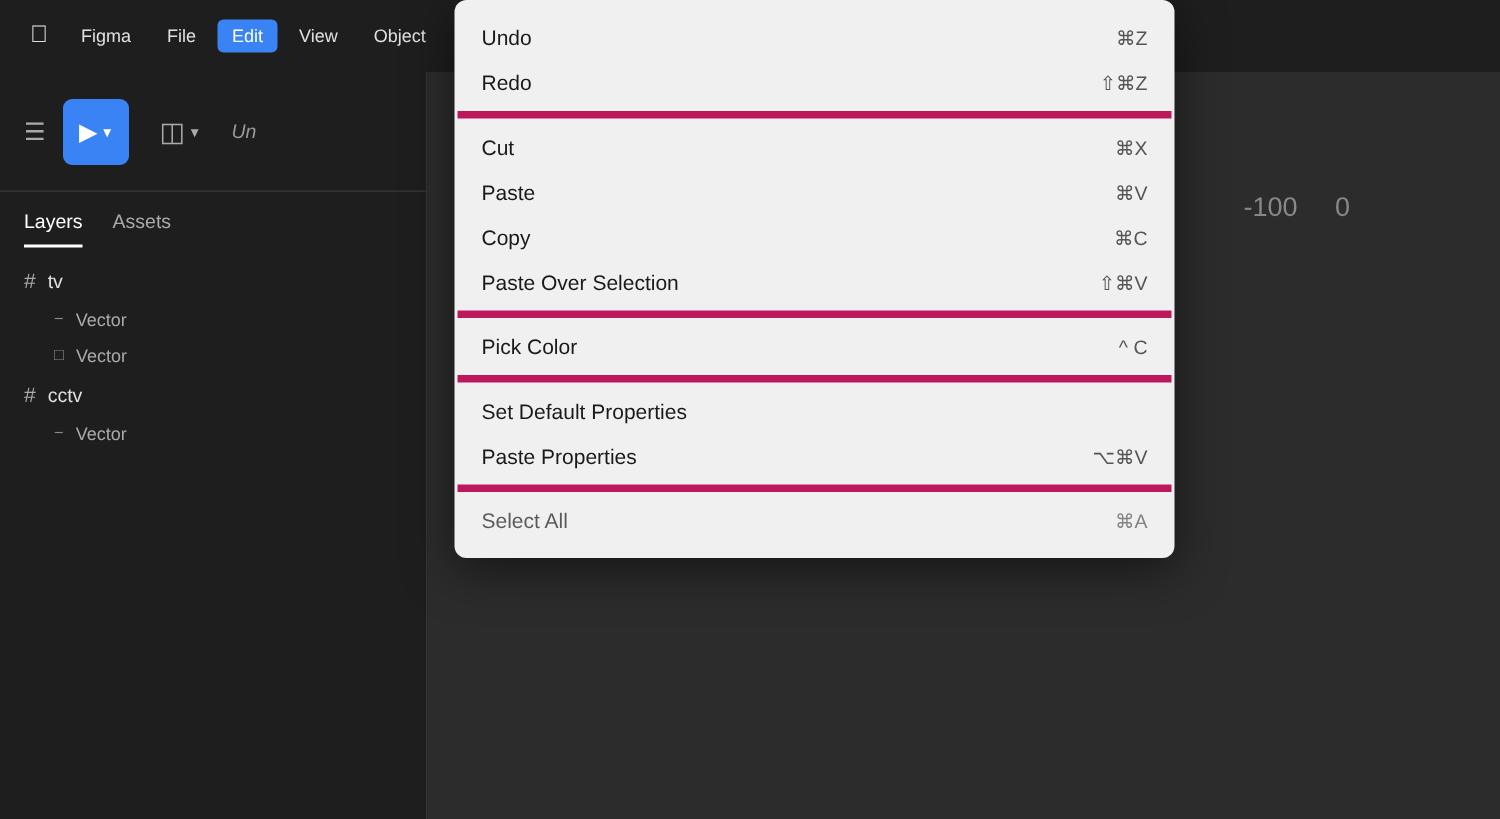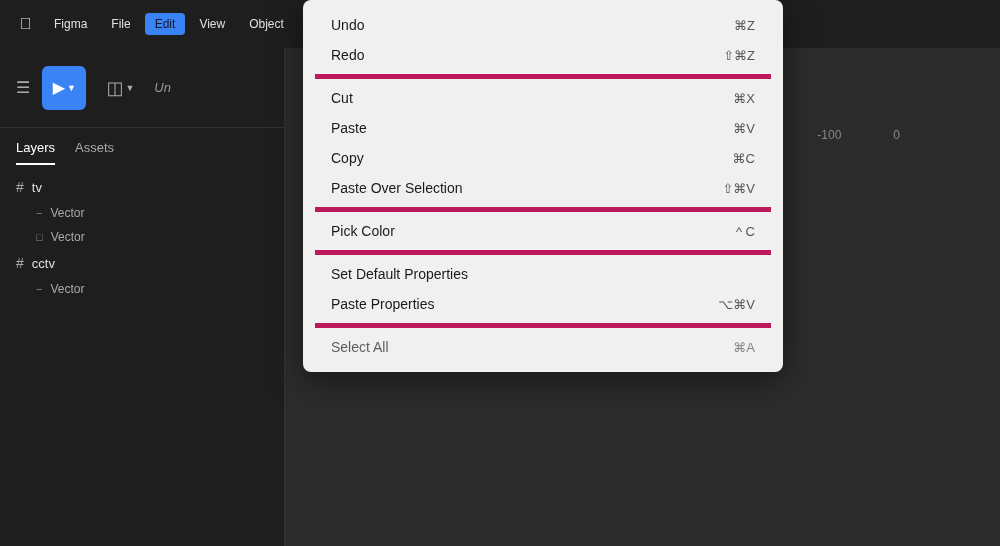--- a/index.html
+++ b/index.html
@@ -32,21 +32,21 @@
       cursor: pointer;
       white-space: nowrap;
       user-select: none;
     }
     .menubar-item.apple {
       font-size: 16px;
       padding: 4px 8px;
     }
     .menubar-item.active {
       background: #3a83f5;
-      color: #0f172a;
+      color: #ffffff;
     }
 
     
     .left-panel {
       position: absolute;
       top: 48px;
       left: 0;
       width: 285px;
       bottom: 0;
       background: #1e1e1e;
@@ -147,43 +147,43 @@
       background: #2c2c2c;
       overflow: hidden;
     }
 
     
     .canvas-coords {
       position: absolute;
       top: 80px;
       right: 100px;
       display: flex;
-      gap: 52px;
+      gap: 25px;
       color: #888;
-      font-size: 12px;
+      font-size: 18px;
     }
 
     
     .dropdown-overlay {
       position: absolute;
       top: 0; left: 0; right: 0; bottom: 0;
       z-index: 100;
       pointer-events: none;
     }
 
     .dropdown-menu {
       position: absolute;
       top: 0;
       left: 303px;
       width: 480px;
       background: #f0f0f0;
       border-radius: 8px;
       box-shadow: 0 8px 32px rgba(0,0,0,0.5);
       pointer-events: all;
-      padding: 6px 12px;
+      padding: 6px 2px;
       overflow: hidden;
     }
 
     .menu-section {
       padding: 4px 0;
     }
     .menu-section + .menu-section {
       border-top: 5px solid #be185d;
     }
 

